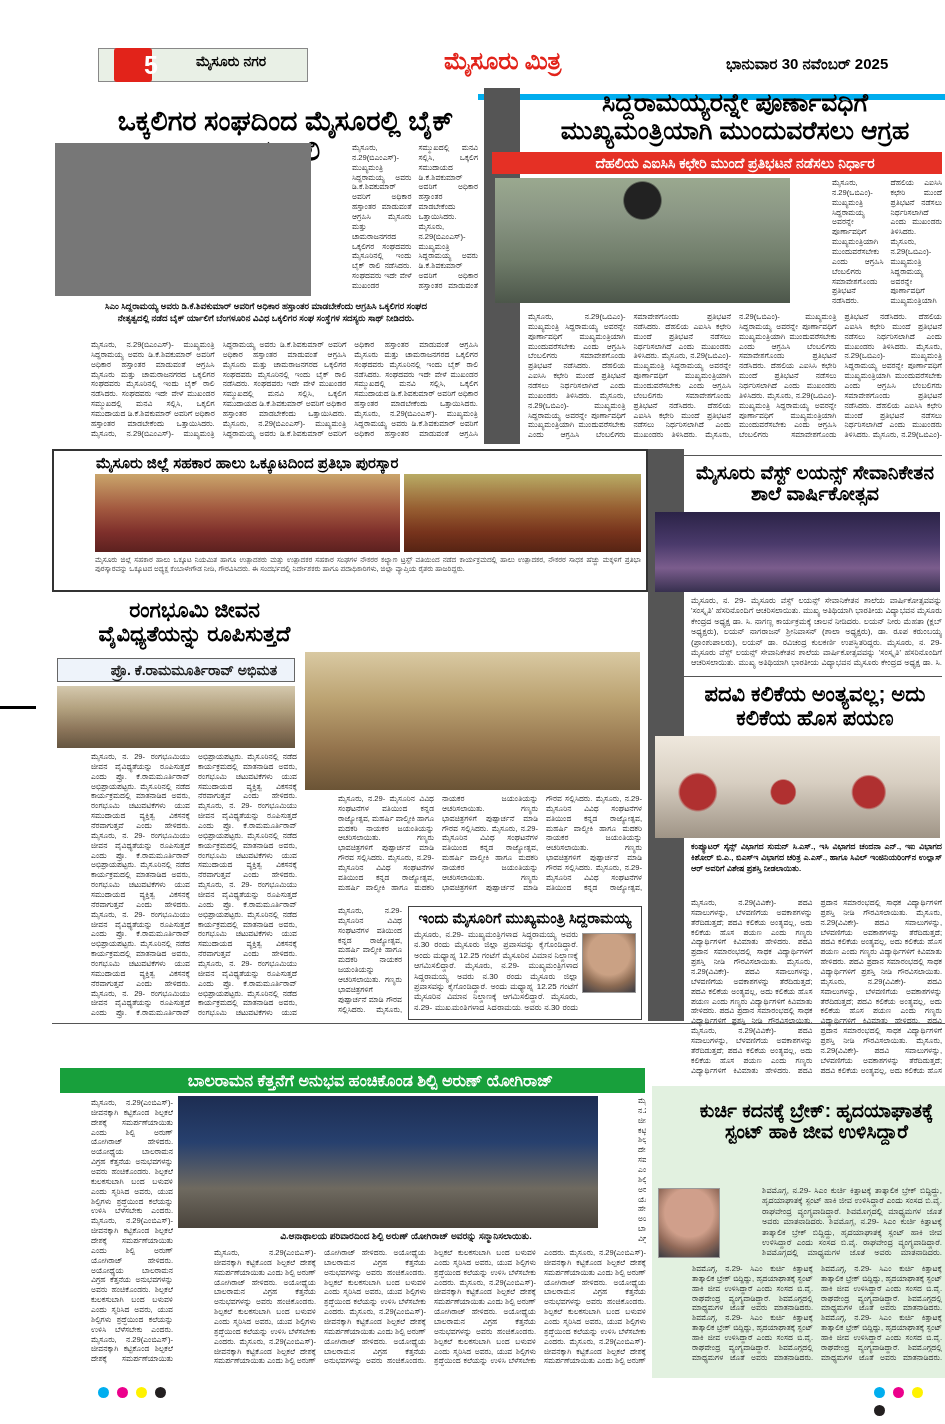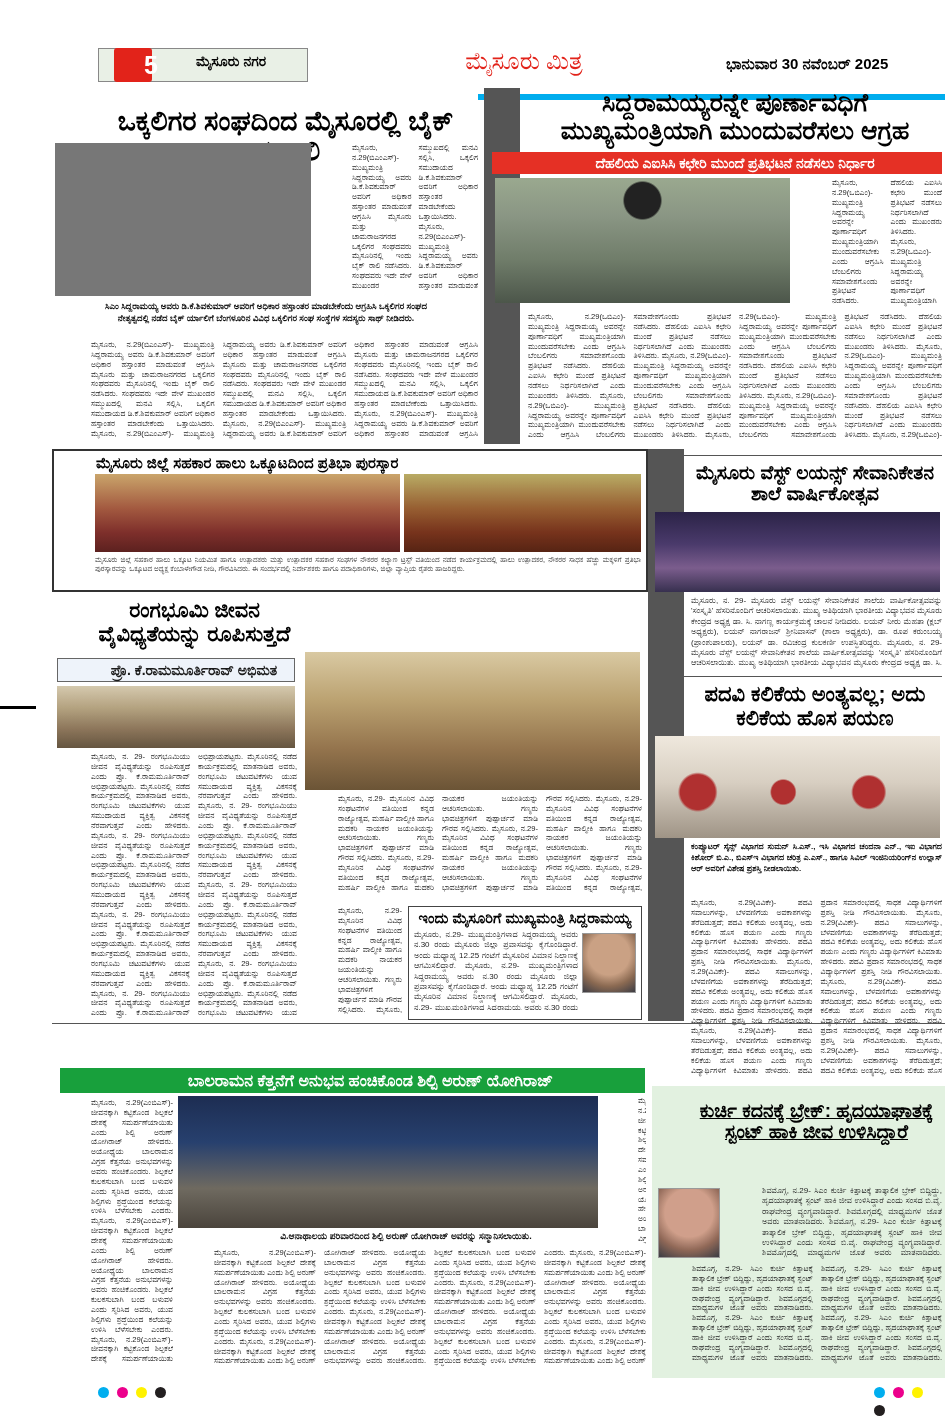--- a/index.html
+++ b/index.html
@@ -37,21 +37,21 @@
 </style>
 </head>
 <body>
 
 <div id="page">
 
   <div class="abs" style="left:98px;top:48px;width:210px;height:34px;background:#e9f0e6;border:1px solid #888;"></div>
   <div class="abs" style="left:99px;top:55px;width:16px;font-size:8px;font-weight:bold;color:#222;">ಪುಟ</div>
   <div class="abs band" style="left:114px;top:48px;width:38px;height:34px;background:#e2231a;font-size:25px;border-radius:3px;">5</div>
   <div class="abs" style="left:160px;top:53px;width:150px;font-size:14px;font-weight:bold;color:#000;">ಮೈಸೂರು ನಗರ</div>
-  <div class="abs" style="left:396px;top:48px;width:220px;font-size:24px;font-weight:normal;color:#e2231a;text-align:center;font-family:'Liberation Serif','DejaVu Serif',serif;">ಮೈಸೂರು ಮಿತ್ರ</div>
+  <div class="abs" style="left:408px;top:48px;width:220px;font-size:24px;font-weight:bold;color:#e2231a;font-family:'Liberation Serif','DejaVu Serif',serif;">ಮೈಸೂರು ಮಿತ್ರ</div>
   <div class="abs" style="left:690px;top:55px;width:210px;font-size:15px;font-weight:bold;color:#000;text-align:left;">ಭಾನುವಾರ 30 ನವೆಂಬರ್ 2025</div>
   <div class="abs" style="left:478px;top:94px;width:467px;height:6px;background:#00adee;"></div>
 
   <div class="abs hl" style="left:55px;top:106px;width:425px;font-size:27px;">ಒಕ್ಕಲಿಗರ ಸಂಘದಿಂದ ಮೈಸೂರಲ್ಲಿ ಬೈಕ್ ರ್ಯಾಲಿ</div>
   <div class="abs photo ph-rally" style="left:55px;top:143px;width:256px;height:153px;"></div>
   <div class="abs body-txt" style="left:316px;top:143px;width:162px;height:157px;columns:2;column-gap:7px;">ಮೈಸೂರು, ನ.29(ಬಿಎಂಎಸ್)- ಮುಖ್ಯಮಂತ್ರಿ ಸಿದ್ದರಾಮಯ್ಯ ಅವರು ಡಿ.ಕೆ.ಶಿವಕುಮಾರ್ ಅವರಿಗೆ ಅಧಿಕಾರ ಹಸ್ತಾಂತರ ಮಾಡುವಂತೆ ಆಗ್ರಹಿಸಿ ಮೈಸೂರು ಮತ್ತು ಚಾಮರಾಜನಗರದ ಒಕ್ಕಲಿಗರ ಸಂಘದವರು ಮೈಸೂರಿನಲ್ಲಿ ಇಂದು ಬೈಕ್ ರಾಲಿ ನಡೆಸಿದರು. ಸಂಘದವರು ಇದೇ ವೇಳೆ ಮುಖಂಡರ ಸಮ್ಮುಖದಲ್ಲಿ ಮನವಿ ಸಲ್ಲಿಸಿ, ಒಕ್ಕಲಿಗ ಸಮುದಾಯದ ಡಿ.ಕೆ.ಶಿವಕುಮಾರ್ ಅವರಿಗೆ ಅಧಿಕಾರ ಹಸ್ತಾಂತರ ಮಾಡಬೇಕೆಂದು ಒತ್ತಾಯಿಸಿದರು. ಮೈಸೂರು, ನ.29(ಬಿಎಂಎಸ್)- ಮುಖ್ಯಮಂತ್ರಿ ಸಿದ್ದರಾಮಯ್ಯ ಅವರು ಡಿ.ಕೆ.ಶಿವಕುಮಾರ್ ಅವರಿಗೆ ಅಧಿಕಾರ ಹಸ್ತಾಂತರ ಮಾಡುವಂತೆ ಆಗ್ರಹಿಸಿ ಮೈಸೂರು ಮತ್ತು ಚಾಮರಾಜನಗರದ ಒಕ್ಕಲಿಗರ ಸಂಘದವರು ಮೈಸೂರಿನಲ್ಲಿ ಇಂದು ಬೈಕ್ ರಾಲಿ ನಡೆಸಿದರು. ಸಂಘದವರು ಇದೇ ವೇಳೆ ಮುಖಂಡರ ಸಮ್ಮುಖದಲ್ಲಿ ಮನವಿ ಸಲ್ಲಿಸಿ, ಒಕ್ಕಲಿಗ ಸಮುದಾಯದ ಡಿ.ಕೆ.ಶಿವಕುಮಾರ್ ಅವರಿಗೆ ಅಧಿಕಾರ ಹಸ್ತಾಂತರ ಮಾಡಬೇಕೆಂದು ಒತ್ತಾಯಿಸಿದರು. ಮೈಸೂರು, ನ.29(ಬಿಎಂಎಸ್)- ಮುಖ್ಯಮಂತ್ರಿ ಸಿದ್ದರಾಮಯ್ಯ ಅವರು ಡಿ.ಕೆ.ಶಿವಕುಮಾರ್ ಅವರಿಗೆ ಅಧಿಕಾರ ಹಸ್ತಾಂತರ ಮಾಡುವಂತೆ ಆಗ್ರಹಿಸಿ ಮೈಸೂರು ಮತ್ತು ಚಾಮರಾಜನಗರದ ಒಕ್ಕಲಿಗರ ಸಂಘದವರು ಮೈಸೂರಿನಲ್ಲಿ ಇಂದು ಬೈಕ್ ರಾಲಿ ನಡೆಸಿದರು. ಸಂಘದವರು ಇದೇ ವೇಳೆ ಮುಖಂಡರ ಸಮ್ಮುಖದಲ್ಲಿ ಮನವಿ ಸಲ್ಲಿಸಿ, ಒಕ್ಕಲಿಗ ಸಮುದಾಯದ ಡಿ.ಕೆ.ಶಿವಕುಮಾರ್ ಅವರಿಗೆ ಅಧಿಕಾರ ಹಸ್ತಾಂತರ ಮಾಡಬೇಕೆಂದು ಒತ್ತಾಯಿಸಿದರು.</div>
   <div class="abs caption" style="left:55px;top:301px;width:386px;height:36px;">ಸಿಎಂ ಸಿದ್ದರಾಮಯ್ಯ ಅವರು ಡಿ.ಕೆ.ಶಿವಕುಮಾರ್ ಅವರಿಗೆ ಅಧಿಕಾರ ಹಸ್ತಾಂತರ ಮಾಡಬೇಕೆಂದು ಆಗ್ರಹಿಸಿ ಒಕ್ಕಲಿಗರ ಸಂಘದ ನೇತೃತ್ವದಲ್ಲಿ ನಡೆದ ಬೈಕ್ ರ್ಯಾಲಿಗೆ ಬೆಂಗಳೂರಿನ ವಿವಿಧ ಒಕ್ಕಲಿಗರ ಸಂಘ ಸಂಸ್ಥೆಗಳ ಸದಸ್ಯರು ಸಾಥ್ ನೀಡಿದರು.</div>
   <div class="abs body-txt" style="left:55px;top:340px;width:423px;height:102px;columns:3;column-gap:8px;">ಮೈಸೂರು, ನ.29(ಬಿಎಂಎಸ್)- ಮುಖ್ಯಮಂತ್ರಿ ಸಿದ್ದರಾಮಯ್ಯ ಅವರು ಡಿ.ಕೆ.ಶಿವಕುಮಾರ್ ಅವರಿಗೆ ಅಧಿಕಾರ ಹಸ್ತಾಂತರ ಮಾಡುವಂತೆ ಆಗ್ರಹಿಸಿ ಮೈಸೂರು ಮತ್ತು ಚಾಮರಾಜನಗರದ ಒಕ್ಕಲಿಗರ ಸಂಘದವರು ಮೈಸೂರಿನಲ್ಲಿ ಇಂದು ಬೈಕ್ ರಾಲಿ ನಡೆಸಿದರು. ಸಂಘದವರು ಇದೇ ವೇಳೆ ಮುಖಂಡರ ಸಮ್ಮುಖದಲ್ಲಿ ಮನವಿ ಸಲ್ಲಿಸಿ, ಒಕ್ಕಲಿಗ ಸಮುದಾಯದ ಡಿ.ಕೆ.ಶಿವಕುಮಾರ್ ಅವರಿಗೆ ಅಧಿಕಾರ ಹಸ್ತಾಂತರ ಮಾಡಬೇಕೆಂದು ಒತ್ತಾಯಿಸಿದರು. ಮೈಸೂರು, ನ.29(ಬಿಎಂಎಸ್)- ಮುಖ್ಯಮಂತ್ರಿ ಸಿದ್ದರಾಮಯ್ಯ ಅವರು ಡಿ.ಕೆ.ಶಿವಕುಮಾರ್ ಅವರಿಗೆ ಅಧಿಕಾರ ಹಸ್ತಾಂತರ ಮಾಡುವಂತೆ ಆಗ್ರಹಿಸಿ ಮೈಸೂರು ಮತ್ತು ಚಾಮರಾಜನಗರದ ಒಕ್ಕಲಿಗರ ಸಂಘದವರು ಮೈಸೂರಿನಲ್ಲಿ ಇಂದು ಬೈಕ್ ರಾಲಿ ನಡೆಸಿದರು. ಸಂಘದವರು ಇದೇ ವೇಳೆ ಮುಖಂಡರ ಸಮ್ಮುಖದಲ್ಲಿ ಮನವಿ ಸಲ್ಲಿಸಿ, ಒಕ್ಕಲಿಗ ಸಮುದಾಯದ ಡಿ.ಕೆ.ಶಿವಕುಮಾರ್ ಅವರಿಗೆ ಅಧಿಕಾರ ಹಸ್ತಾಂತರ ಮಾಡಬೇಕೆಂದು ಒತ್ತಾಯಿಸಿದರು. ಮೈಸೂರು, ನ.29(ಬಿಎಂಎಸ್)- ಮುಖ್ಯಮಂತ್ರಿ ಸಿದ್ದರಾಮಯ್ಯ ಅವರು ಡಿ.ಕೆ.ಶಿವಕುಮಾರ್ ಅವರಿಗೆ ಅಧಿಕಾರ ಹಸ್ತಾಂತರ ಮಾಡುವಂತೆ ಆಗ್ರಹಿಸಿ ಮೈಸೂರು ಮತ್ತು ಚಾಮರಾಜನಗರದ ಒಕ್ಕಲಿಗರ ಸಂಘದವರು ಮೈಸೂರಿನಲ್ಲಿ ಇಂದು ಬೈಕ್ ರಾಲಿ ನಡೆಸಿದರು. ಸಂಘದವರು ಇದೇ ವೇಳೆ ಮುಖಂಡರ ಸಮ್ಮುಖದಲ್ಲಿ ಮನವಿ ಸಲ್ಲಿಸಿ, ಒಕ್ಕಲಿಗ ಸಮುದಾಯದ ಡಿ.ಕೆ.ಶಿವಕುಮಾರ್ ಅವರಿಗೆ ಅಧಿಕಾರ ಹಸ್ತಾಂತರ ಮಾಡಬೇಕೆಂದು ಒತ್ತಾಯಿಸಿದರು. ಮೈಸೂರು, ನ.29(ಬಿಎಂಎಸ್)- ಮುಖ್ಯಮಂತ್ರಿ ಸಿದ್ದರಾಮಯ್ಯ ಅವರು ಡಿ.ಕೆ.ಶಿವಕುಮಾರ್ ಅವರಿಗೆ ಅಧಿಕಾರ ಹಸ್ತಾಂತರ ಮಾಡುವಂತೆ ಆಗ್ರಹಿಸಿ ಮೈಸೂರು ಮತ್ತು ಚಾಮರಾಜನಗರದ ಒಕ್ಕಲಿಗರ ಸಂಘದವರು ಮೈಸೂರಿನಲ್ಲಿ ಇಂದು ಬೈಕ್ ರಾಲಿ ನಡೆಸಿದರು. ಸಂಘದವರು ಇದೇ ವೇಳೆ ಮುಖಂಡರ ಸಮ್ಮುಖದಲ್ಲಿ ಮನವಿ ಸಲ್ಲಿಸಿ, ಒಕ್ಕಲಿಗ ಸಮುದಾಯದ ಡಿ.ಕೆ.ಶಿವಕುಮಾರ್ ಅವರಿಗೆ ಅಧಿಕಾರ ಹಸ್ತಾಂತರ ಮಾಡಬೇಕೆಂದು ಒತ್ತಾಯಿಸಿದರು.</div>
 
   <div class="abs vrule" style="left:484px;top:88px;height:356px;"></div>
@@ -101,21 +101,21 @@
 
   <div class="abs hrule" style="left:52px;top:1023px;width:893px;"></div>
   <div class="abs band" style="left:60px;top:1068px;width:585px;height:25px;background:#18a03c;font-size:16px;">ಬಾಲರಾಮನ ಕೆತ್ತನೆಗೆ ಅನುಭವ ಹಂಚಿಕೊಂಡ ಶಿಲ್ಪಿ ಅರುಣ್ ಯೋಗಿರಾಜ್</div>
   <div class="abs body-txt" style="left:55px;top:1098px;width:118px;height:276px;columns:1;">ಮೈಸೂರು, ನ.29(ಎಂಬಿಎಸ್)- ಜೀವನಕ್ಕಾಗಿ ಕಟ್ಟಿಕೊಂಡ ಶಿಲ್ಪಕಲೆ ದೇಶಕ್ಕೆ ಸಮರ್ಪಣೆಯಾಯಿತು ಎಂದು ಶಿಲ್ಪಿ ಅರುಣ್ ಯೋಗಿರಾಜ್ ಹೇಳಿದರು. ಅಯೋಧ್ಯೆಯ ಬಾಲರಾಮನ ವಿಗ್ರಹ ಕೆತ್ತನೆಯ ಅನುಭವಗಳನ್ನು ಅವರು ಹಂಚಿಕೊಂಡರು. ಶಿಲ್ಪಕಲೆ ಕುಲಕಸುಬಾಗಿ ಬಂದ ಬಳುವಳಿ ಎಂದು ಸ್ಮರಿಸಿದ ಅವರು, ಯುವ ಶಿಲ್ಪಿಗಳು ಶ್ರದ್ಧೆಯಿಂದ ಕಲೆಯನ್ನು ಉಳಿಸಿ ಬೆಳೆಸಬೇಕು ಎಂದರು. ಮೈಸೂರು, ನ.29(ಎಂಬಿಎಸ್)- ಜೀವನಕ್ಕಾಗಿ ಕಟ್ಟಿಕೊಂಡ ಶಿಲ್ಪಕಲೆ ದೇಶಕ್ಕೆ ಸಮರ್ಪಣೆಯಾಯಿತು ಎಂದು ಶಿಲ್ಪಿ ಅರುಣ್ ಯೋಗಿರಾಜ್ ಹೇಳಿದರು. ಅಯೋಧ್ಯೆಯ ಬಾಲರಾಮನ ವಿಗ್ರಹ ಕೆತ್ತನೆಯ ಅನುಭವಗಳನ್ನು ಅವರು ಹಂಚಿಕೊಂಡರು. ಶಿಲ್ಪಕಲೆ ಕುಲಕಸುಬಾಗಿ ಬಂದ ಬಳುವಳಿ ಎಂದು ಸ್ಮರಿಸಿದ ಅವರು, ಯುವ ಶಿಲ್ಪಿಗಳು ಶ್ರದ್ಧೆಯಿಂದ ಕಲೆಯನ್ನು ಉಳಿಸಿ ಬೆಳೆಸಬೇಕು ಎಂದರು. ಮೈಸೂರು, ನ.29(ಎಂಬಿಎಸ್)- ಜೀವನಕ್ಕಾಗಿ ಕಟ್ಟಿಕೊಂಡ ಶಿಲ್ಪಕಲೆ ದೇಶಕ್ಕೆ ಸಮರ್ಪಣೆಯಾಯಿತು ಎಂದು ಶಿಲ್ಪಿ ಅರುಣ್ ಯೋಗಿರಾಜ್ ಹೇಳಿದರು. ಅಯೋಧ್ಯೆಯ ಬಾಲರಾಮನ ವಿಗ್ರಹ ಕೆತ್ತನೆಯ ಅನುಭವಗಳನ್ನು ಅವರು ಹಂಚಿಕೊಂಡರು. ಶಿಲ್ಪಕಲೆ ಕುಲಕಸುಬಾಗಿ ಬಂದ ಬಳುವಳಿ ಎಂದು ಸ್ಮರಿಸಿದ ಅವರು, ಯುವ ಶಿಲ್ಪಿಗಳು ಶ್ರದ್ಧೆಯಿಂದ ಕಲೆಯನ್ನು ಉಳಿಸಿ ಬೆಳೆಸಬೇಕು ಎಂದರು. ಮೈಸೂರು, ನ.29(ಎಂಬಿಎಸ್)- ಜೀವನಕ್ಕಾಗಿ ಕಟ್ಟಿಕೊಂಡ ಶಿಲ್ಪಕಲೆ ದೇಶಕ್ಕೆ ಸಮರ್ಪಣೆಯಾಯಿತು ಎಂದು ಶಿಲ್ಪಿ ಅರುಣ್ ಯೋಗಿರಾಜ್ ಹೇಳಿದರು. ಅಯೋಧ್ಯೆಯ ಬಾಲರಾಮನ ವಿಗ್ರಹ ಕೆತ್ತನೆಯ ಅನುಭವಗಳನ್ನು ಅವರು ಹಂಚಿಕೊಂಡರು. ಶಿಲ್ಪಕಲೆ ಕುಲಕಸುಬಾಗಿ ಬಂದ ಬಳುವಳಿ ಎಂದು ಸ್ಮರಿಸಿದ ಅವರು, ಯುವ ಶಿಲ್ಪಿಗಳು ಶ್ರದ್ಧೆಯಿಂದ ಕಲೆಯನ್ನು ಉಳಿಸಿ ಬೆಳೆಸಬೇಕು ಎಂದರು.</div>
   <div class="abs photo ph-sculpt" style="left:178px;top:1096px;width:420px;height:132px;"></div>
   <div class="abs caption" style="left:178px;top:1230px;width:420px;height:14px;font-size:9px;">ವಿ.ಆನಾಥಾಲಯ ಪರಿವಾರದಿಂದ ಶಿಲ್ಪಿ ಅರುಣ್ ಯೋಗಿರಾಜ್ ಅವರನ್ನು ಸನ್ಮಾನಿಸಲಾಯಿತು.</div>
   <div class="abs body-txt" style="left:602px;top:1096px;width:44px;height:148px;columns:1;">ಮೈಸೂರು, ನ.29(ಎಂಬಿಎಸ್)- ಜೀವನಕ್ಕಾಗಿ ಕಟ್ಟಿಕೊಂಡ ಶಿಲ್ಪಕಲೆ ದೇಶಕ್ಕೆ ಸಮರ್ಪಣೆಯಾಯಿತು ಎಂದು ಶಿಲ್ಪಿ ಅರುಣ್ ಯೋಗಿರಾಜ್ ಹೇಳಿದರು. ಅಯೋಧ್ಯೆಯ ಬಾಲರಾಮನ ವಿಗ್ರಹ ಕೆತ್ತನೆಯ ಅನುಭವಗಳನ್ನು ಅವರು ಹಂಚಿಕೊಂಡರು. ಶಿಲ್ಪಕಲೆ ಕುಲಕಸುಬಾಗಿ ಬಂದ ಬಳುವಳಿ ಎಂದು ಸ್ಮರಿಸಿದ ಅವರು, ಯುವ ಶಿಲ್ಪಿಗಳು ಶ್ರದ್ಧೆಯಿಂದ ಕಲೆಯನ್ನು ಉಳಿಸಿ ಬೆಳೆಸಬೇಕು ಎಂದರು.</div>
   <div class="abs body-txt" style="left:178px;top:1248px;width:468px;height:126px;columns:4;column-gap:8px;">ಮೈಸೂರು, ನ.29(ಎಂಬಿಎಸ್)- ಜೀವನಕ್ಕಾಗಿ ಕಟ್ಟಿಕೊಂಡ ಶಿಲ್ಪಕಲೆ ದೇಶಕ್ಕೆ ಸಮರ್ಪಣೆಯಾಯಿತು ಎಂದು ಶಿಲ್ಪಿ ಅರುಣ್ ಯೋಗಿರಾಜ್ ಹೇಳಿದರು. ಅಯೋಧ್ಯೆಯ ಬಾಲರಾಮನ ವಿಗ್ರಹ ಕೆತ್ತನೆಯ ಅನುಭವಗಳನ್ನು ಅವರು ಹಂಚಿಕೊಂಡರು. ಶಿಲ್ಪಕಲೆ ಕುಲಕಸುಬಾಗಿ ಬಂದ ಬಳುವಳಿ ಎಂದು ಸ್ಮರಿಸಿದ ಅವರು, ಯುವ ಶಿಲ್ಪಿಗಳು ಶ್ರದ್ಧೆಯಿಂದ ಕಲೆಯನ್ನು ಉಳಿಸಿ ಬೆಳೆಸಬೇಕು ಎಂದರು. ಮೈಸೂರು, ನ.29(ಎಂಬಿಎಸ್)- ಜೀವನಕ್ಕಾಗಿ ಕಟ್ಟಿಕೊಂಡ ಶಿಲ್ಪಕಲೆ ದೇಶಕ್ಕೆ ಸಮರ್ಪಣೆಯಾಯಿತು ಎಂದು ಶಿಲ್ಪಿ ಅರುಣ್ ಯೋಗಿರಾಜ್ ಹೇಳಿದರು. ಅಯೋಧ್ಯೆಯ ಬಾಲರಾಮನ ವಿಗ್ರಹ ಕೆತ್ತನೆಯ ಅನುಭವಗಳನ್ನು ಅವರು ಹಂಚಿಕೊಂಡರು. ಶಿಲ್ಪಕಲೆ ಕುಲಕಸುಬಾಗಿ ಬಂದ ಬಳುವಳಿ ಎಂದು ಸ್ಮರಿಸಿದ ಅವರು, ಯುವ ಶಿಲ್ಪಿಗಳು ಶ್ರದ್ಧೆಯಿಂದ ಕಲೆಯನ್ನು ಉಳಿಸಿ ಬೆಳೆಸಬೇಕು ಎಂದರು. ಮೈಸೂರು, ನ.29(ಎಂಬಿಎಸ್)- ಜೀವನಕ್ಕಾಗಿ ಕಟ್ಟಿಕೊಂಡ ಶಿಲ್ಪಕಲೆ ದೇಶಕ್ಕೆ ಸಮರ್ಪಣೆಯಾಯಿತು ಎಂದು ಶಿಲ್ಪಿ ಅರುಣ್ ಯೋಗಿರಾಜ್ ಹೇಳಿದರು. ಅಯೋಧ್ಯೆಯ ಬಾಲರಾಮನ ವಿಗ್ರಹ ಕೆತ್ತನೆಯ ಅನುಭವಗಳನ್ನು ಅವರು ಹಂಚಿಕೊಂಡರು. ಶಿಲ್ಪಕಲೆ ಕುಲಕಸುಬಾಗಿ ಬಂದ ಬಳುವಳಿ ಎಂದು ಸ್ಮರಿಸಿದ ಅವರು, ಯುವ ಶಿಲ್ಪಿಗಳು ಶ್ರದ್ಧೆಯಿಂದ ಕಲೆಯನ್ನು ಉಳಿಸಿ ಬೆಳೆಸಬೇಕು ಎಂದರು. ಮೈಸೂರು, ನ.29(ಎಂಬಿಎಸ್)- ಜೀವನಕ್ಕಾಗಿ ಕಟ್ಟಿಕೊಂಡ ಶಿಲ್ಪಕಲೆ ದೇಶಕ್ಕೆ ಸಮರ್ಪಣೆಯಾಯಿತು ಎಂದು ಶಿಲ್ಪಿ ಅರುಣ್ ಯೋಗಿರಾಜ್ ಹೇಳಿದರು. ಅಯೋಧ್ಯೆಯ ಬಾಲರಾಮನ ವಿಗ್ರಹ ಕೆತ್ತನೆಯ ಅನುಭವಗಳನ್ನು ಅವರು ಹಂಚಿಕೊಂಡರು. ಶಿಲ್ಪಕಲೆ ಕುಲಕಸುಬಾಗಿ ಬಂದ ಬಳುವಳಿ ಎಂದು ಸ್ಮರಿಸಿದ ಅವರು, ಯುವ ಶಿಲ್ಪಿಗಳು ಶ್ರದ್ಧೆಯಿಂದ ಕಲೆಯನ್ನು ಉಳಿಸಿ ಬೆಳೆಸಬೇಕು ಎಂದರು. ಮೈಸೂರು, ನ.29(ಎಂಬಿಎಸ್)- ಜೀವನಕ್ಕಾಗಿ ಕಟ್ಟಿಕೊಂಡ ಶಿಲ್ಪಕಲೆ ದೇಶಕ್ಕೆ ಸಮರ್ಪಣೆಯಾಯಿತು ಎಂದು ಶಿಲ್ಪಿ ಅರುಣ್ ಯೋಗಿರಾಜ್ ಹೇಳಿದರು. ಅಯೋಧ್ಯೆಯ ಬಾಲರಾಮನ ವಿಗ್ರಹ ಕೆತ್ತನೆಯ ಅನುಭವಗಳನ್ನು ಅವರು ಹಂಚಿಕೊಂಡರು. ಶಿಲ್ಪಕಲೆ ಕುಲಕಸುಬಾಗಿ ಬಂದ ಬಳುವಳಿ ಎಂದು ಸ್ಮರಿಸಿದ ಅವರು, ಯುವ ಶಿಲ್ಪಿಗಳು ಶ್ರದ್ಧೆಯಿಂದ ಕಲೆಯನ್ನು ಉಳಿಸಿ ಬೆಳೆಸಬೇಕು ಎಂದರು. ಮೈಸೂರು, ನ.29(ಎಂಬಿಎಸ್)- ಜೀವನಕ್ಕಾಗಿ ಕಟ್ಟಿಕೊಂಡ ಶಿಲ್ಪಕಲೆ ದೇಶಕ್ಕೆ ಸಮರ್ಪಣೆಯಾಯಿತು ಎಂದು ಶಿಲ್ಪಿ ಅರುಣ್ ಯೋಗಿರಾಜ್ ಹೇಳಿದರು. ಅಯೋಧ್ಯೆಯ ಬಾಲರಾಮನ ವಿಗ್ರಹ ಕೆತ್ತನೆಯ ಅನುಭವಗಳನ್ನು ಅವರು ಹಂಚಿಕೊಂಡರು. ಶಿಲ್ಪಕಲೆ ಕುಲಕಸುಬಾಗಿ ಬಂದ ಬಳುವಳಿ ಎಂದು ಸ್ಮರಿಸಿದ ಅವರು, ಯುವ ಶಿಲ್ಪಿಗಳು ಶ್ರದ್ಧೆಯಿಂದ ಕಲೆಯನ್ನು ಉಳಿಸಿ ಬೆಳೆಸಬೇಕು ಎಂದರು.</div>
 
   <div class="abs" style="left:652px;top:1086px;width:293px;height:292px;background:#e2f1e0;"></div>
-  <div class="abs hl" style="left:656px;top:1100px;width:285px;font-size:19px;text-decoration:underline;">ಕುರ್ಚಿ ಕದನಕ್ಕೆ ಬ್ರೇಕ್: ಹೃದಯಾಘಾತಕ್ಕೆ ಸ್ಟಂಟ್ ಹಾಕಿ ಜೀವ ಉಳಿಸಿದ್ದಾರೆ</div>
+  <div class="abs hl" style="left:656px;top:1100px;width:285px;font-size:19px;">ಕುರ್ಚಿ ಕದನಕ್ಕೆ ಬ್ರೇಕ್: ಹೃದಯಾಘಾತಕ್ಕೆ ಸ್ಟಂಟ್ ಹಾಕಿ ಜೀವ ಉಳಿಸಿದ್ದಾರೆ</div>
   <div class="abs photo ph-face" style="left:658px;top:1188px;width:62px;height:70px;border:1px solid #999;filter:hue-rotate(-10deg);"></div>
   <div class="abs body-txt" style="left:726px;top:1186px;width:216px;height:74px;font-size:8px;">ಶಿವಮೊಗ್ಗ, ನ.29- ಸಿಎಂ ಕುರ್ಚಿ ಕಿತ್ತಾಟಕ್ಕೆ ತಾತ್ಕಾಲಿಕ ಬ್ರೇಕ್ ಬಿದ್ದಿದ್ದು, ಹೃದಯಾಘಾತಕ್ಕೆ ಸ್ಟಂಟ್ ಹಾಕಿ ಜೀವ ಉಳಿಸಿದ್ದಾರೆ ಎಂದು ಸಂಸದ ಬಿ.ವೈ. ರಾಘವೇಂದ್ರ ವ್ಯಂಗ್ಯವಾಡಿದ್ದಾರೆ. ಶಿವಮೊಗ್ಗದಲ್ಲಿ ಮಾಧ್ಯಮಗಳ ಜೊತೆ ಅವರು ಮಾತನಾಡಿದರು. ಶಿವಮೊಗ್ಗ, ನ.29- ಸಿಎಂ ಕುರ್ಚಿ ಕಿತ್ತಾಟಕ್ಕೆ ತಾತ್ಕಾಲಿಕ ಬ್ರೇಕ್ ಬಿದ್ದಿದ್ದು, ಹೃದಯಾಘಾತಕ್ಕೆ ಸ್ಟಂಟ್ ಹಾಕಿ ಜೀವ ಉಳಿಸಿದ್ದಾರೆ ಎಂದು ಸಂಸದ ಬಿ.ವೈ. ರಾಘವೇಂದ್ರ ವ್ಯಂಗ್ಯವಾಡಿದ್ದಾರೆ. ಶಿವಮೊಗ್ಗದಲ್ಲಿ ಮಾಧ್ಯಮಗಳ ಜೊತೆ ಅವರು ಮಾತನಾಡಿದರು. ಶಿವಮೊಗ್ಗ, ನ.29- ಸಿಎಂ ಕುರ್ಚಿ ಕಿತ್ತಾಟಕ್ಕೆ ತಾತ್ಕಾಲಿಕ ಬ್ರೇಕ್ ಬಿದ್ದಿದ್ದು, ಹೃದಯಾಘಾತಕ್ಕೆ ಸ್ಟಂಟ್ ಹಾಕಿ ಜೀವ ಉಳಿಸಿದ್ದಾರೆ ಎಂದು ಸಂಸದ ಬಿ.ವೈ. ರಾಘವೇಂದ್ರ ವ್ಯಂಗ್ಯವಾಡಿದ್ದಾರೆ. ಶಿವಮೊಗ್ಗದಲ್ಲಿ ಮಾಧ್ಯಮಗಳ ಜೊತೆ ಅವರು ಮಾತನಾಡಿದರು.</div>
   <div class="abs body-txt" style="left:656px;top:1264px;width:286px;height:108px;columns:2;column-gap:8px;">ಶಿವಮೊಗ್ಗ, ನ.29- ಸಿಎಂ ಕುರ್ಚಿ ಕಿತ್ತಾಟಕ್ಕೆ ತಾತ್ಕಾಲಿಕ ಬ್ರೇಕ್ ಬಿದ್ದಿದ್ದು, ಹೃದಯಾಘಾತಕ್ಕೆ ಸ್ಟಂಟ್ ಹಾಕಿ ಜೀವ ಉಳಿಸಿದ್ದಾರೆ ಎಂದು ಸಂಸದ ಬಿ.ವೈ. ರಾಘವೇಂದ್ರ ವ್ಯಂಗ್ಯವಾಡಿದ್ದಾರೆ. ಶಿವಮೊಗ್ಗದಲ್ಲಿ ಮಾಧ್ಯಮಗಳ ಜೊತೆ ಅವರು ಮಾತನಾಡಿದರು. ಶಿವಮೊಗ್ಗ, ನ.29- ಸಿಎಂ ಕುರ್ಚಿ ಕಿತ್ತಾಟಕ್ಕೆ ತಾತ್ಕಾಲಿಕ ಬ್ರೇಕ್ ಬಿದ್ದಿದ್ದು, ಹೃದಯಾಘಾತಕ್ಕೆ ಸ್ಟಂಟ್ ಹಾಕಿ ಜೀವ ಉಳಿಸಿದ್ದಾರೆ ಎಂದು ಸಂಸದ ಬಿ.ವೈ. ರಾಘವೇಂದ್ರ ವ್ಯಂಗ್ಯವಾಡಿದ್ದಾರೆ. ಶಿವಮೊಗ್ಗದಲ್ಲಿ ಮಾಧ್ಯಮಗಳ ಜೊತೆ ಅವರು ಮಾತನಾಡಿದರು. ಶಿವಮೊಗ್ಗ, ನ.29- ಸಿಎಂ ಕುರ್ಚಿ ಕಿತ್ತಾಟಕ್ಕೆ ತಾತ್ಕಾಲಿಕ ಬ್ರೇಕ್ ಬಿದ್ದಿದ್ದು, ಹೃದಯಾಘಾತಕ್ಕೆ ಸ್ಟಂಟ್ ಹಾಕಿ ಜೀವ ಉಳಿಸಿದ್ದಾರೆ ಎಂದು ಸಂಸದ ಬಿ.ವೈ. ರಾಘವೇಂದ್ರ ವ್ಯಂಗ್ಯವಾಡಿದ್ದಾರೆ. ಶಿವಮೊಗ್ಗದಲ್ಲಿ ಮಾಧ್ಯಮಗಳ ಜೊತೆ ಅವರು ಮಾತನಾಡಿದರು. ಶಿವಮೊಗ್ಗ, ನ.29- ಸಿಎಂ ಕುರ್ಚಿ ಕಿತ್ತಾಟಕ್ಕೆ ತಾತ್ಕಾಲಿಕ ಬ್ರೇಕ್ ಬಿದ್ದಿದ್ದು, ಹೃದಯಾಘಾತಕ್ಕೆ ಸ್ಟಂಟ್ ಹಾಕಿ ಜೀವ ಉಳಿಸಿದ್ದಾರೆ ಎಂದು ಸಂಸದ ಬಿ.ವೈ. ರಾಘವೇಂದ್ರ ವ್ಯಂಗ್ಯವಾಡಿದ್ದಾರೆ. ಶಿವಮೊಗ್ಗದಲ್ಲಿ ಮಾಧ್ಯಮಗಳ ಜೊತೆ ಅವರು ಮಾತನಾಡಿದರು. ಶಿವಮೊಗ್ಗ, ನ.29- ಸಿಎಂ ಕುರ್ಚಿ ಕಿತ್ತಾಟಕ್ಕೆ ತಾತ್ಕಾಲಿಕ ಬ್ರೇಕ್ ಬಿದ್ದಿದ್ದು, ಹೃದಯಾಘಾತಕ್ಕೆ ಸ್ಟಂಟ್ ಹಾಕಿ ಜೀವ ಉಳಿಸಿದ್ದಾರೆ ಎಂದು ಸಂಸದ ಬಿ.ವೈ. ರಾಘವೇಂದ್ರ ವ್ಯಂಗ್ಯವಾಡಿದ್ದಾರೆ. ಶಿವಮೊಗ್ಗದಲ್ಲಿ ಮಾಧ್ಯಮಗಳ ಜೊತೆ ಅವರು ಮಾತನಾಡಿದರು.</div>
 
   <div class="abs" style="left:0px;top:706px;width:18px;height:3px;background:#000;"></div>
   <div class="abs" style="left:62px;top:1384px;">
     <span class="dot" style="background:#00aeef;"></span><span class="dot" style="background:#ec008c;"></span><span class="dot" style="background:#fff200;"></span><span class="dot" style="background:#231f20;"></span>
   </div>
   <div class="abs" style="left:838px;top:1384px;">
     <span class="dot" style="background:#00aeef;"></span><span class="dot" style="background:#ec008c;"></span><span class="dot" style="background:#fff200;"></span><span class="dot" style="background:#231f20;"></span>

